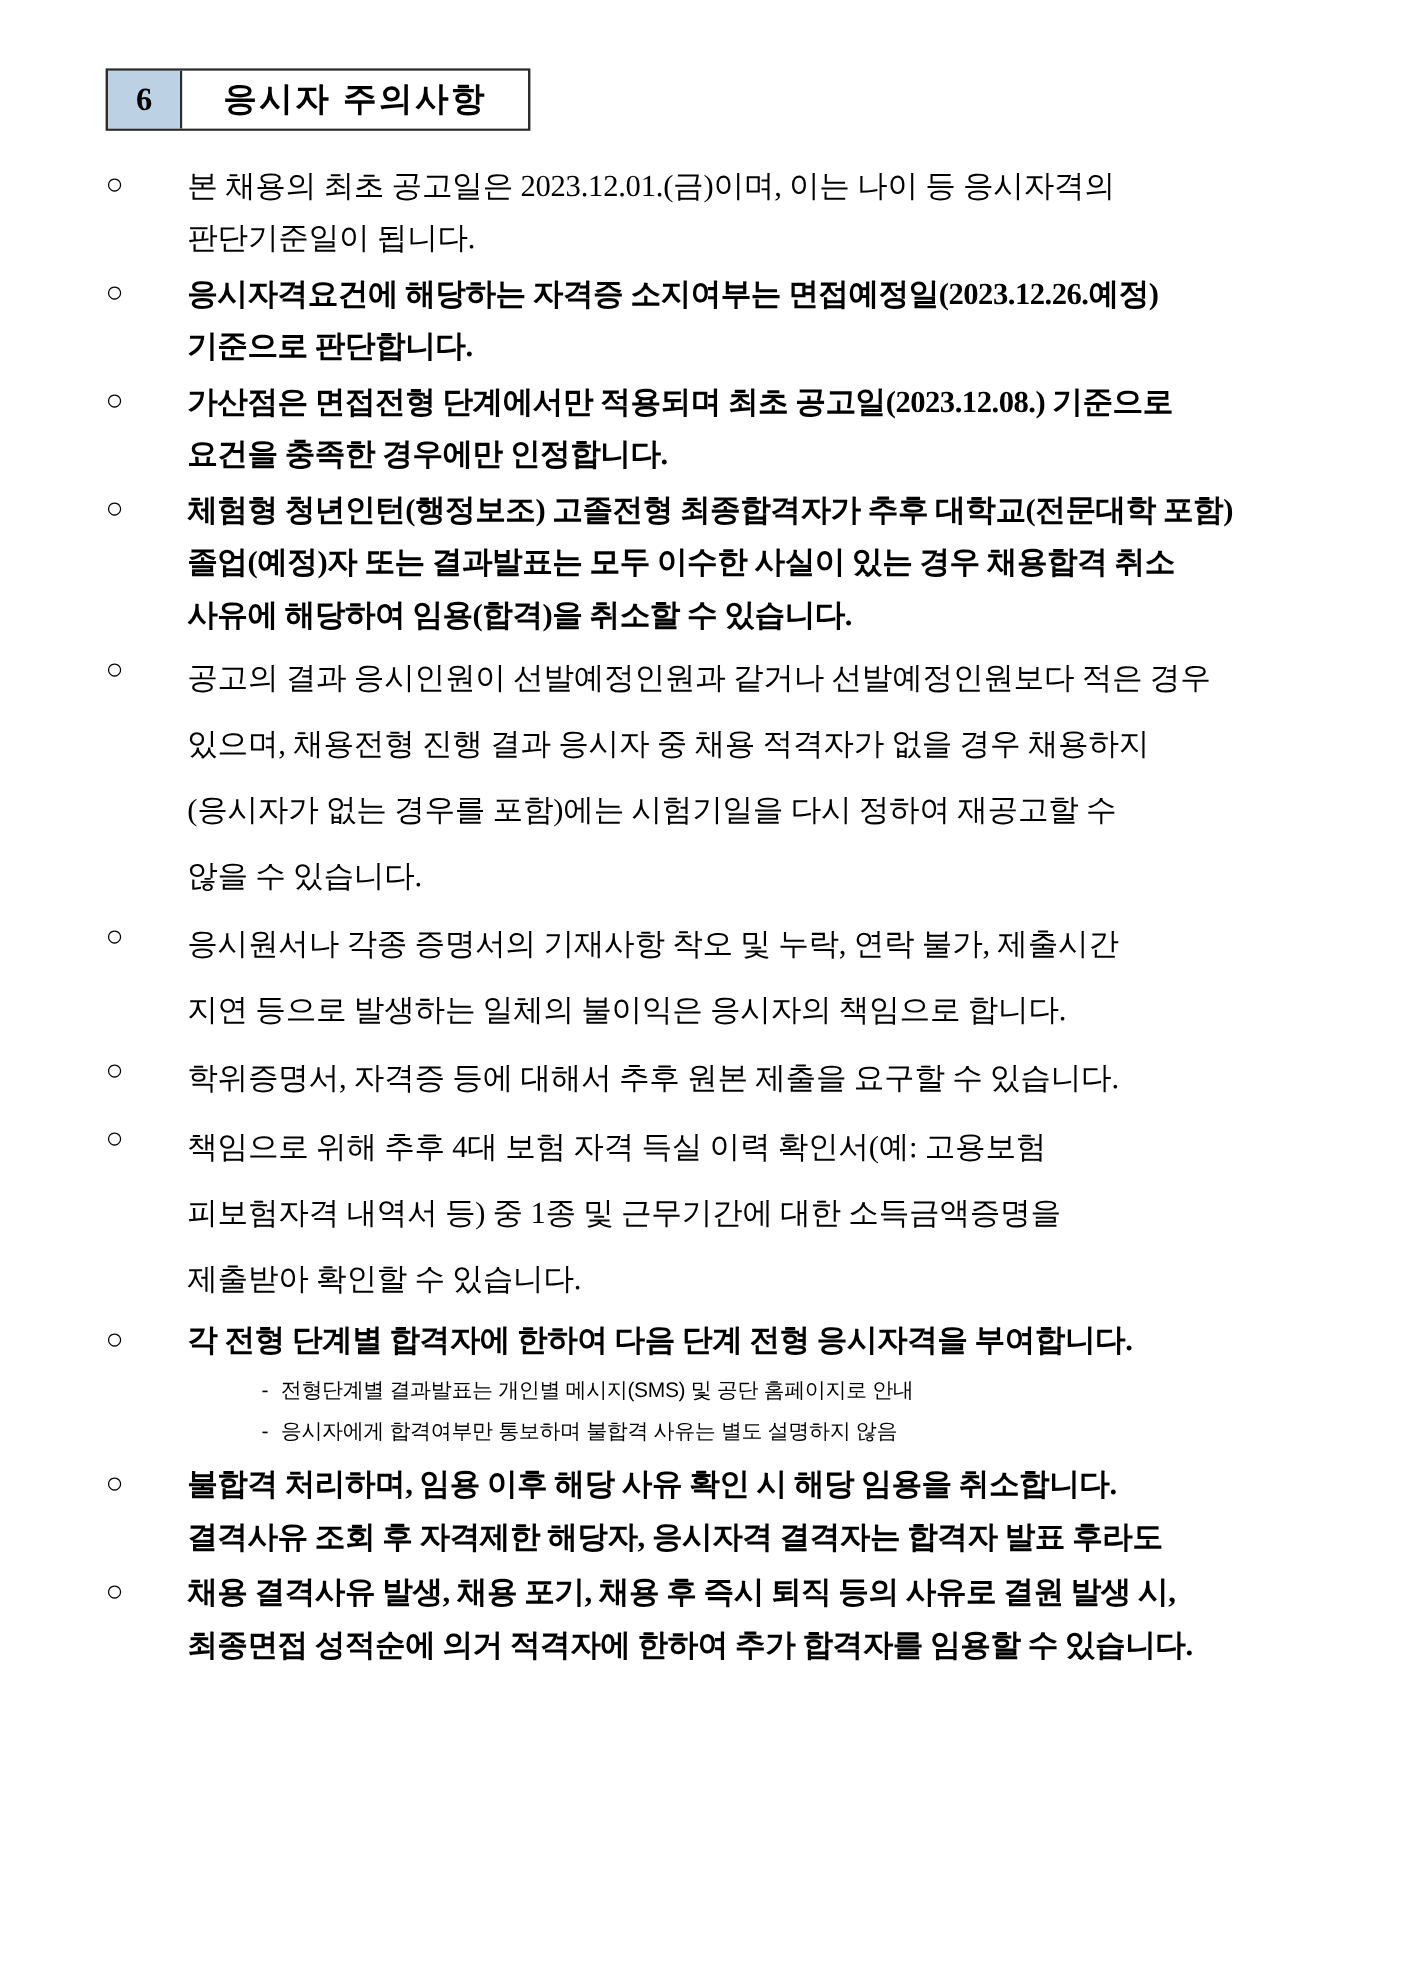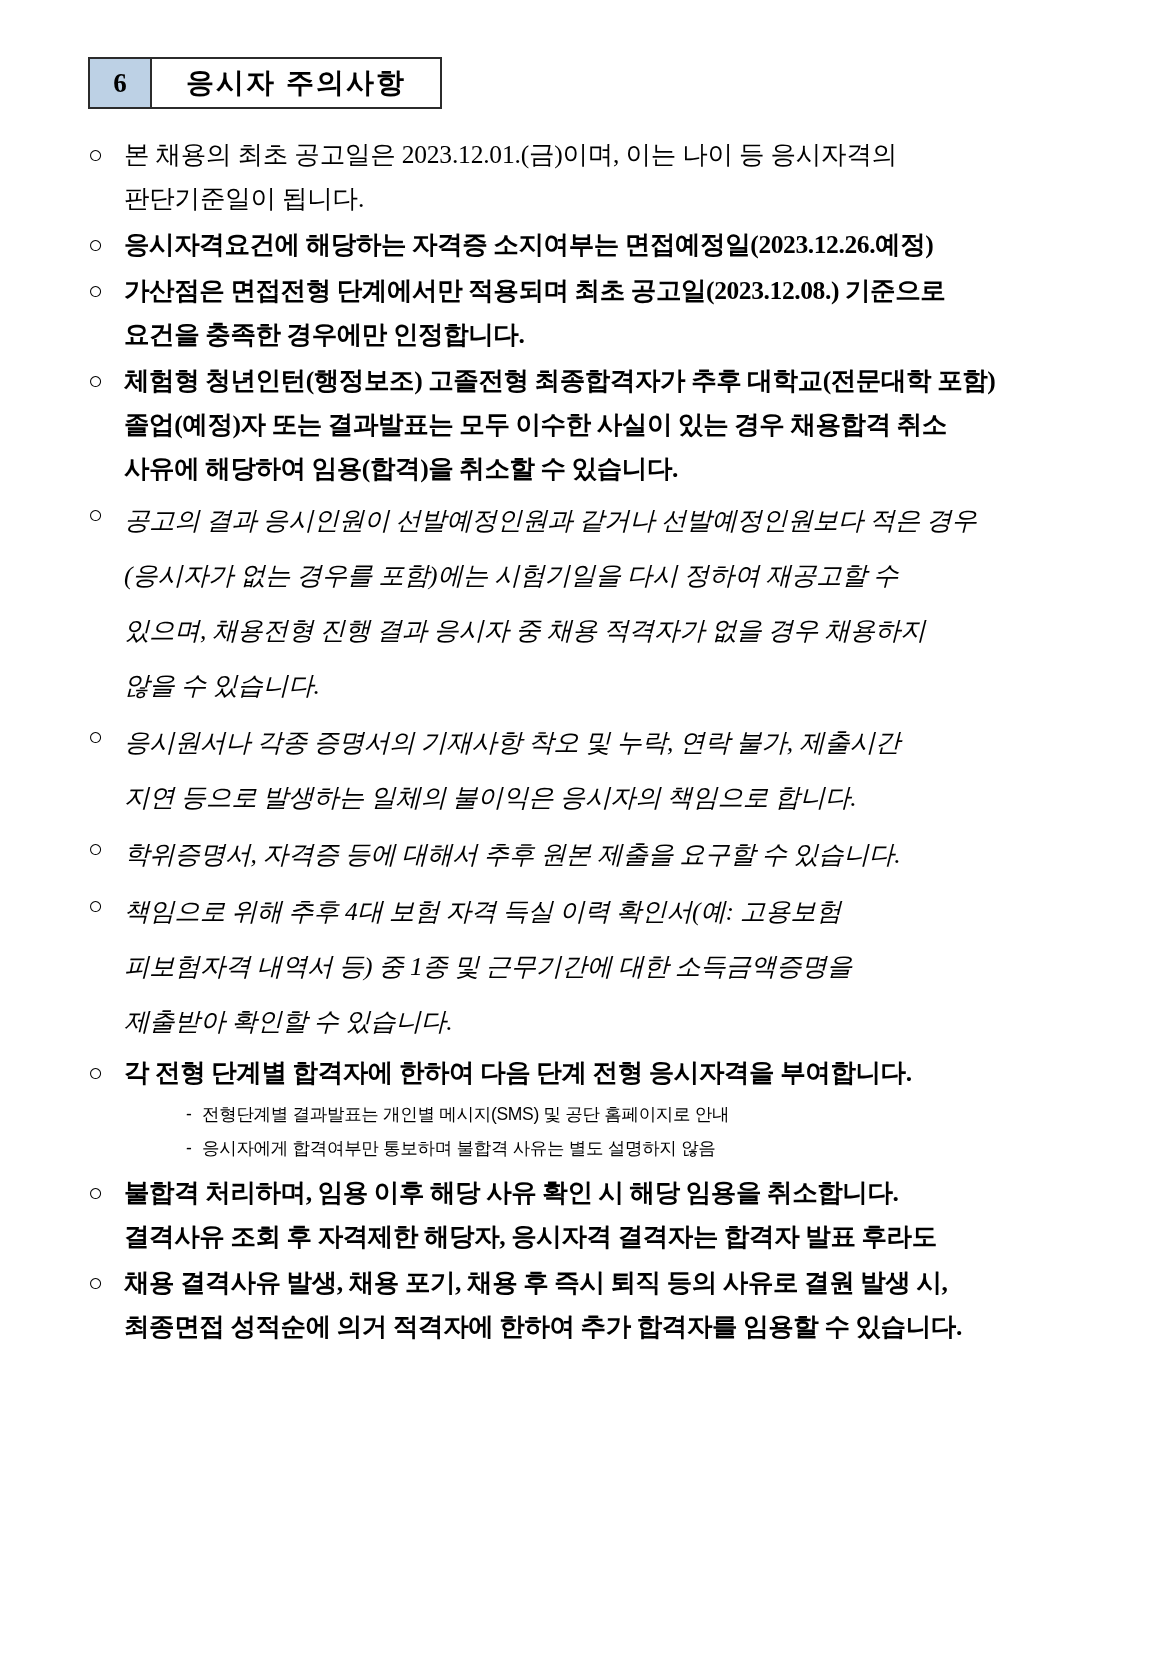--- a/index.html
+++ b/index.html
@@ -79,20 +79,21 @@
   .bullet {
     flex: 0 0 auto;
     width: 36px;
     font-size: 25px;
     line-height: 44px;
     text-align: left;
     font-family: "DejaVu Sans", sans-serif;
   }
   .item-body {
     flex: 1 1 auto;
+    margin-left: 32px;
   }
   .line {
     font-size: 25.5px;
     line-height: 44px;
     white-space: nowrap;
     letter-spacing: -0.2px;
   }
 
   
   .w-regular .line,
@@ -102,21 +103,21 @@
   }
   
   .w-bold .line,
   .w-bold .bullet {
     font-family: "Liberation Serif", "DejaVu Serif", serif;
     font-weight: bold;
     letter-spacing: -0.4px;
   }
 
   
-  .lead-wide .line { line-height: 55px; font-style: italic; }
+  .lead-wide .line { line-height: 55px; }
 
   
   .subitems {
     margin: 2px 0 4px 62px;
   }
   .subitem {
     display: flex;
     align-items: flex-start;
     font-family: "Liberation Sans", "DejaVu Sans", sans-serif;
     font-size: 17.5px;
@@ -145,20 +146,21 @@
         <span class="bullet">○</span>
         <div class="item-body">
           <div class="line">본 채용의 최초 공고일은 2023.12.01.(금)이며, 이는 나이 등 응시자격의</div>
           <div class="line">판단기준일이 됩니다.</div>
         </div>
       </div>
       <div class="item w-bold">
         <span class="bullet">○</span>
         <div class="item-body">
           <div class="line">응시자격요건에 해당하는 자격증 소지여부는 면접예정일(2023.12.26.예정)</div>
+          <div class="line">기준으로 판단합니다.</div>
         </div>
       </div>
       <div class="item w-bold">
         <span class="bullet">○</span>
         <div class="item-body">
           <div class="line">가산점은 면접전형 단계에서만 적용되며 최초 공고일(2023.12.08.) 기준으로</div>
           <div class="line">요건을 충족한 경우에만 인정합니다.</div>
         </div>
       </div>
       <div class="item w-bold">
@@ -166,22 +168,22 @@
         <div class="item-body">
           <div class="line">체험형 청년인턴(행정보조) 고졸전형 최종합격자가 추후 대학교(전문대학 포함)</div>
           <div class="line">졸업(예정)자 또는 결과발표는 모두 이수한 사실이 있는 경우 채용합격 취소</div>
           <div class="line">사유에 해당하여 임용(합격)을 취소할 수 있습니다.</div>
         </div>
       </div>
       <div class="item w-regular lead-wide">
         <span class="bullet">○</span>
         <div class="item-body">
           <div class="line">공고의 결과 응시인원이 선발예정인원과 같거나 선발예정인원보다 적은 경우</div>
+          <div class="line">있으며, 채용전형 진행 결과 응시자 중 채용 적격자가 없을 경우 채용하지</div>
           <div class="line">(응시자가 없는 경우를 포함)에는 시험기일을 다시 정하여 재공고할 수</div>
-          <div class="line">있으며, 채용전형 진행 결과 응시자 중 채용 적격자가 없을 경우 채용하지</div>
           <div class="line">않을 수 있습니다.</div>
         </div>
       </div>
       <div class="item w-regular lead-wide">
         <span class="bullet">○</span>
         <div class="item-body">
           <div class="line">응시원서나 각종 증명서의 기재사항 착오 및 누락, 연락 불가, 제출시간</div>
           <div class="line">지연 등으로 발생하는 일체의 불이익은 응시자의 책임으로 합니다.</div>
         </div>
       </div>

